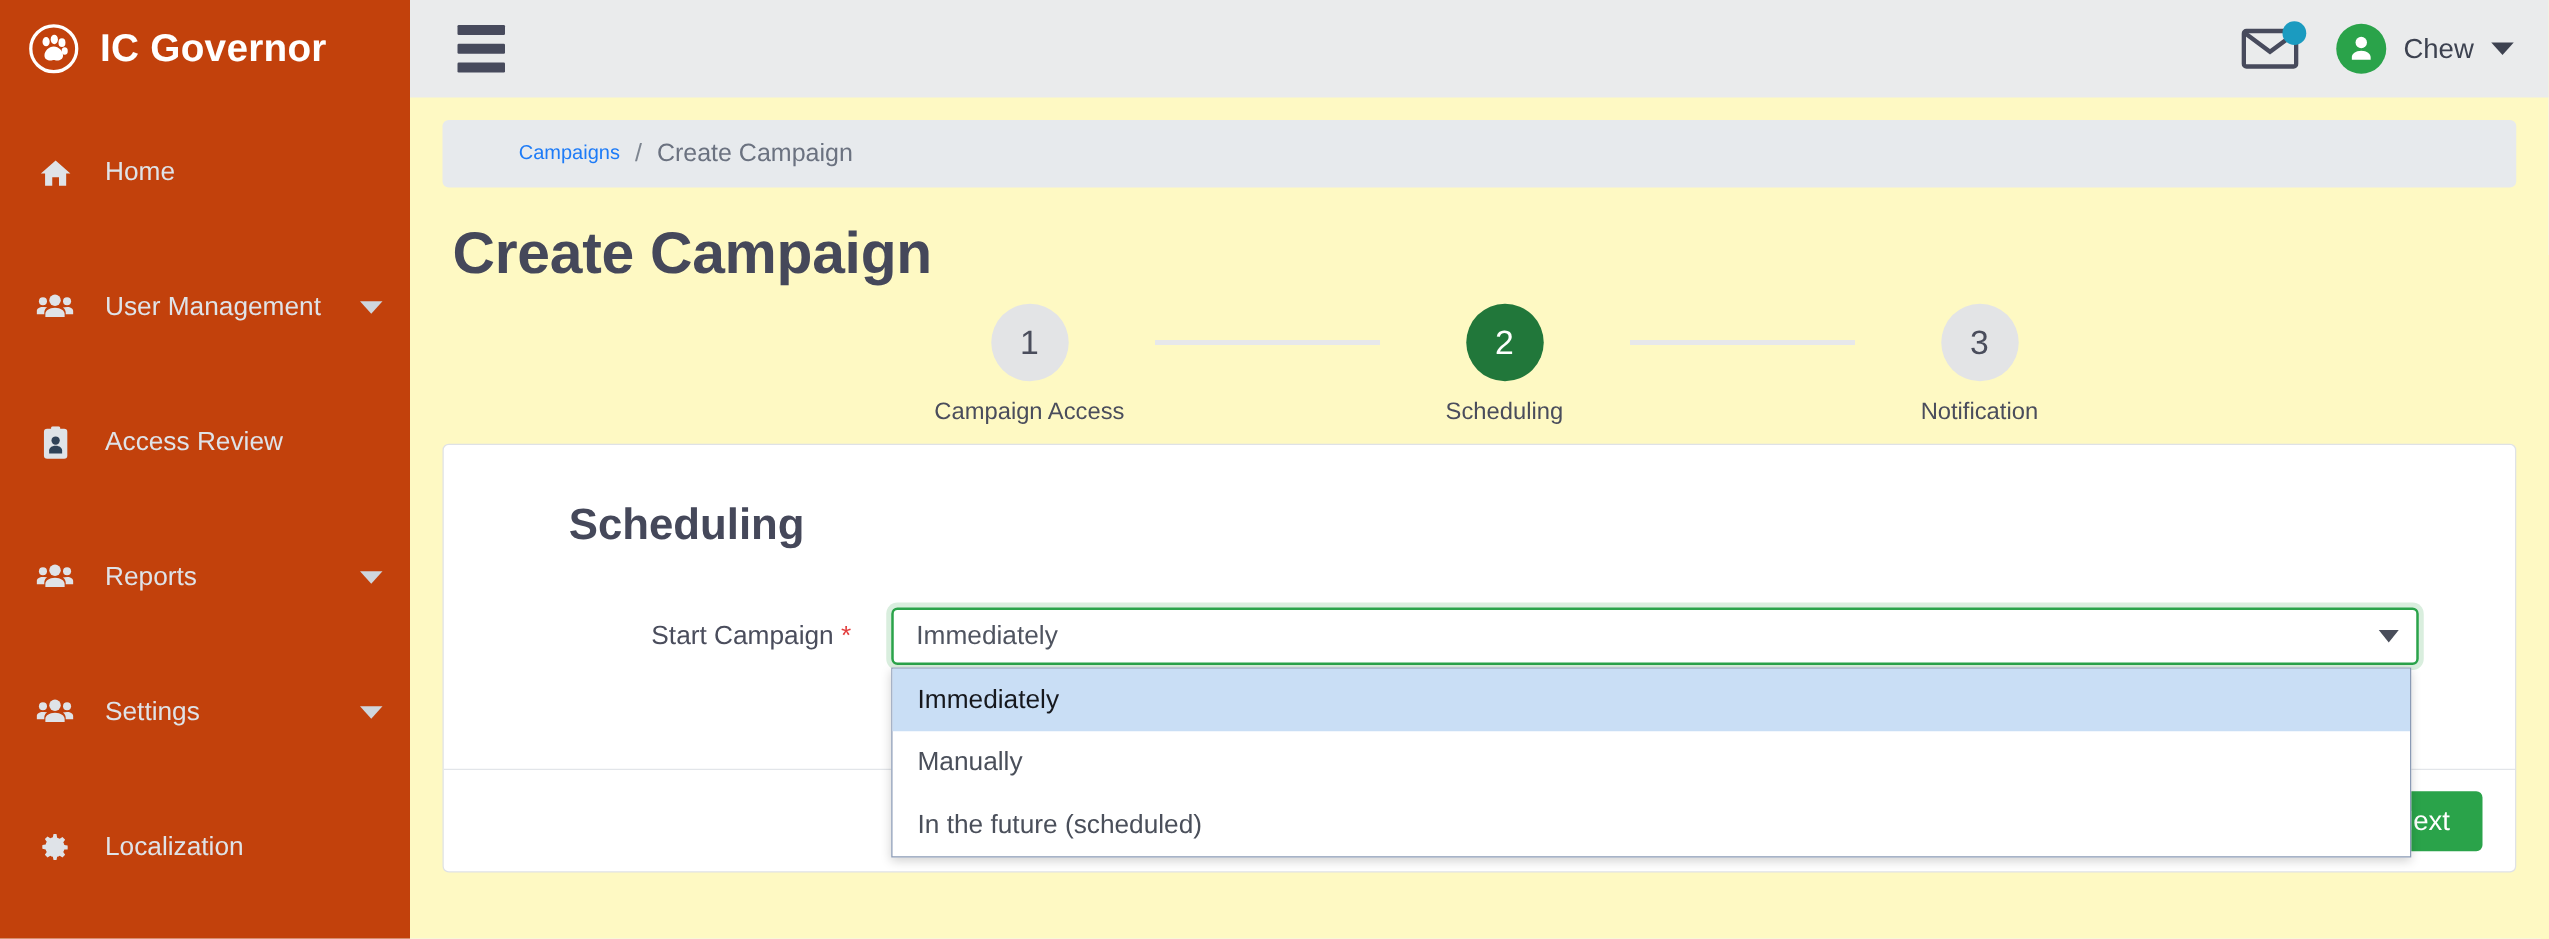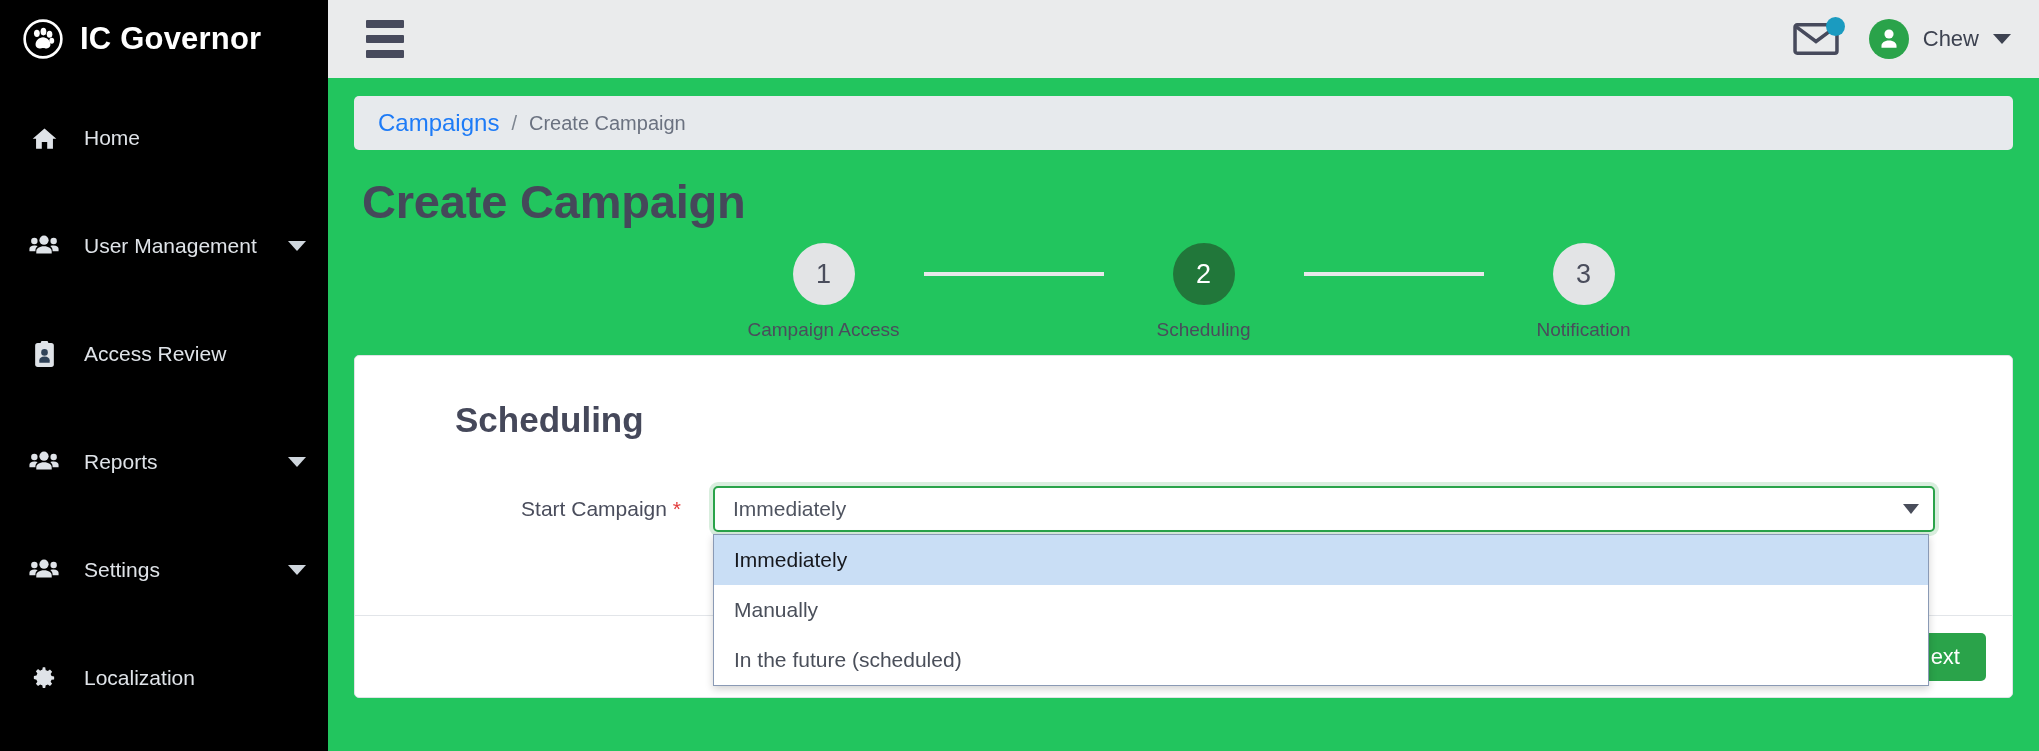--- a/index.html
+++ b/index.html
@@ -7,21 +7,21 @@
     width: 2039px; height: 751px;
     font-family: "Liberation Sans", sans-serif;
     background: #f4f5f7;
     overflow: hidden;
   }
   .app { position: relative; width: 2039px; height: 751px; display: flex; }
 
   
   .sidebar {
     width: 328px; min-width: 328px; height: 751px;
-    background: #000000;
+    background: #c2410c;
     display: flex; flex-direction: column;
     position: relative; z-index: 40;
   }
   .brand {
     height: 78px; display: flex; align-items: center; gap: 16px;
     padding: 0 0 0 22px;
   }
   .brand-logo { width: 42px; height: 42px; flex: 0 0 42px; }
   .brand-title {
     color: #ffffff; font-size: 31px; font-weight: 700; letter-spacing: .2px;
@@ -41,21 +41,21 @@
   }
   .nav-caret {
     margin-left: auto; width: 0; height: 0;
     border-left: 9px solid transparent; border-right: 9px solid transparent;
     border-top: 10px solid #cfd6dd;
   }
 
   
   .main {
     flex: 1 1 auto; height: 751px; position: relative;
-    display: flex; flex-direction: column; background: #22c55e;
+    display: flex; flex-direction: column; background: #fef9c3;
     min-width: 0;
   }
   .topbar {
     height: 78px; min-height: 78px; background: #eaebec;
     display: flex; align-items: center; justify-content: space-between;
     padding: 0 28px 0 34px; position: relative; z-index: 20;
   }
   .hamburger { display: flex; flex-direction: column; gap: 7px; cursor: pointer; padding: 4px; }
   .hamburger span { display: block; width: 38px; height: 8px; background: #474a5c; border-radius: 1px; }
   .topbar-right { display: flex; align-items: center; gap: 26px; }
@@ -74,21 +74,21 @@
     width: 0; height: 0; border-left: 9px solid transparent;
     border-right: 9px solid transparent; border-top: 10px solid #3d4250;
   }
 
   .content { flex: 1 1 auto; position: relative; padding: 0 26px; overflow: visible; }
 
   .breadcrumb {
     margin-top: 18px; height: 54px; background: #e7eaed; border-radius: 5px;
     display: flex; align-items: center; padding: 0 24px; gap: 12px;
   }
-  .crumb-link { color: #1d7bf7; font-size: 24px; cursor: pointer; }
+  .crumb-link { color: #1d7bf7; font-size: 16px; cursor: pointer; margin-left: 37px; }
   .crumb-sep { color: #7d8590; font-size: 20px; }
   .crumb-current { color: #6b7280; font-size: 20px; }
 
   .page-title {
     margin: 24px 0 0 8px; color: #45485a;
     font-size: 47px; font-weight: 700; letter-spacing: -.2px;
   }
 
   
   .stepper {

